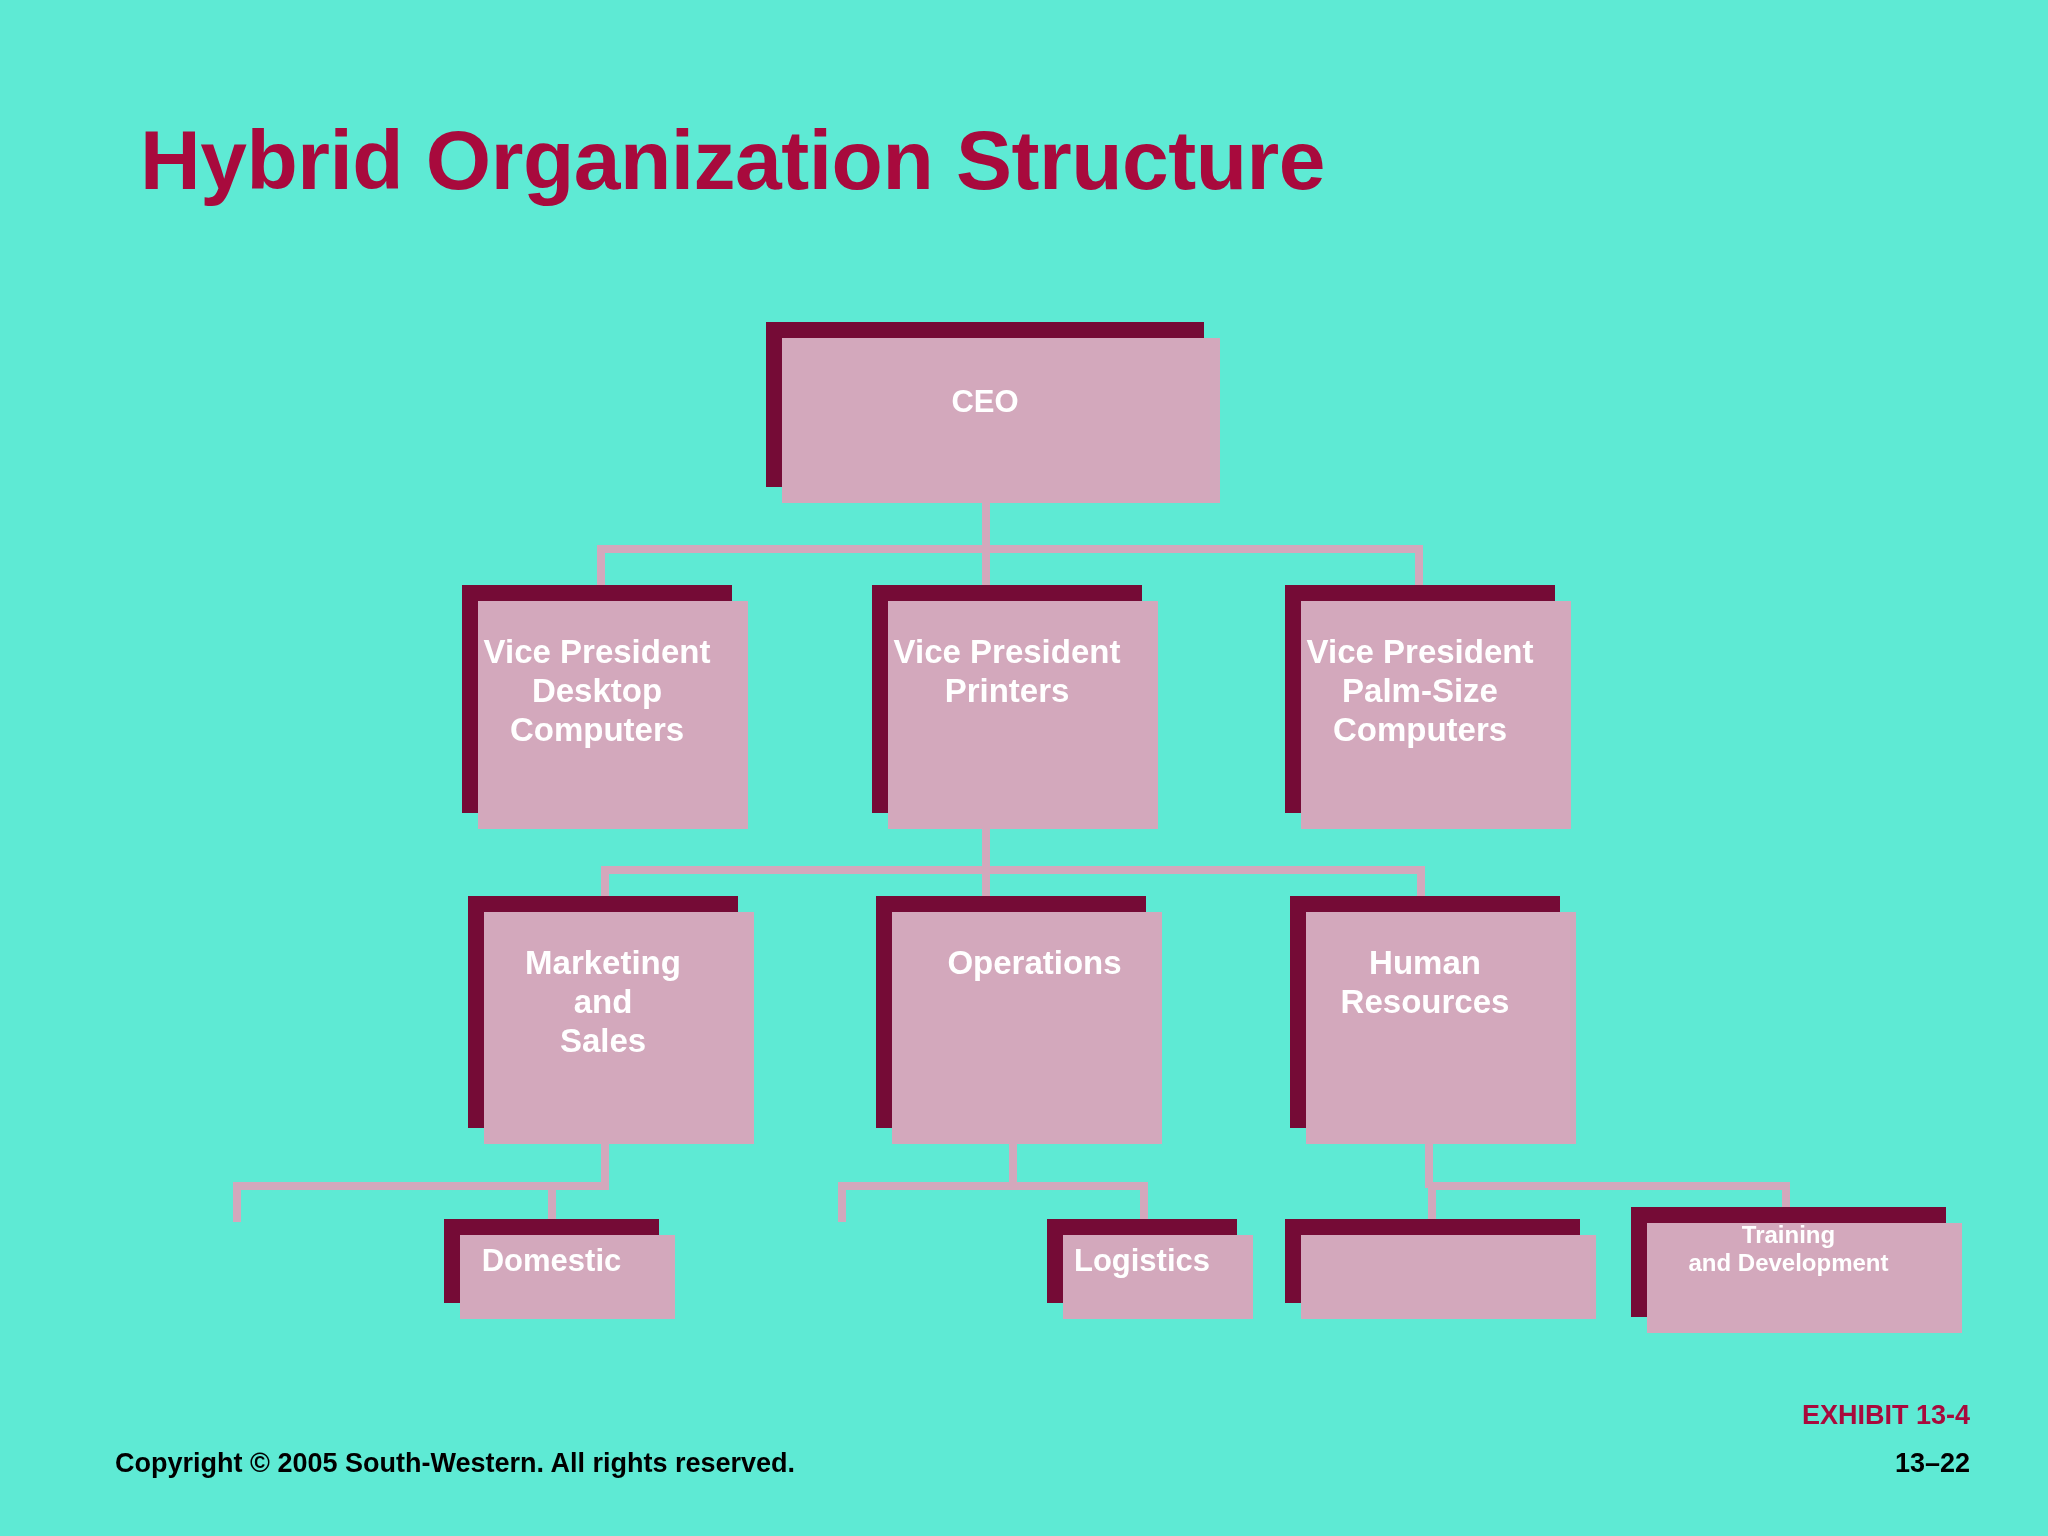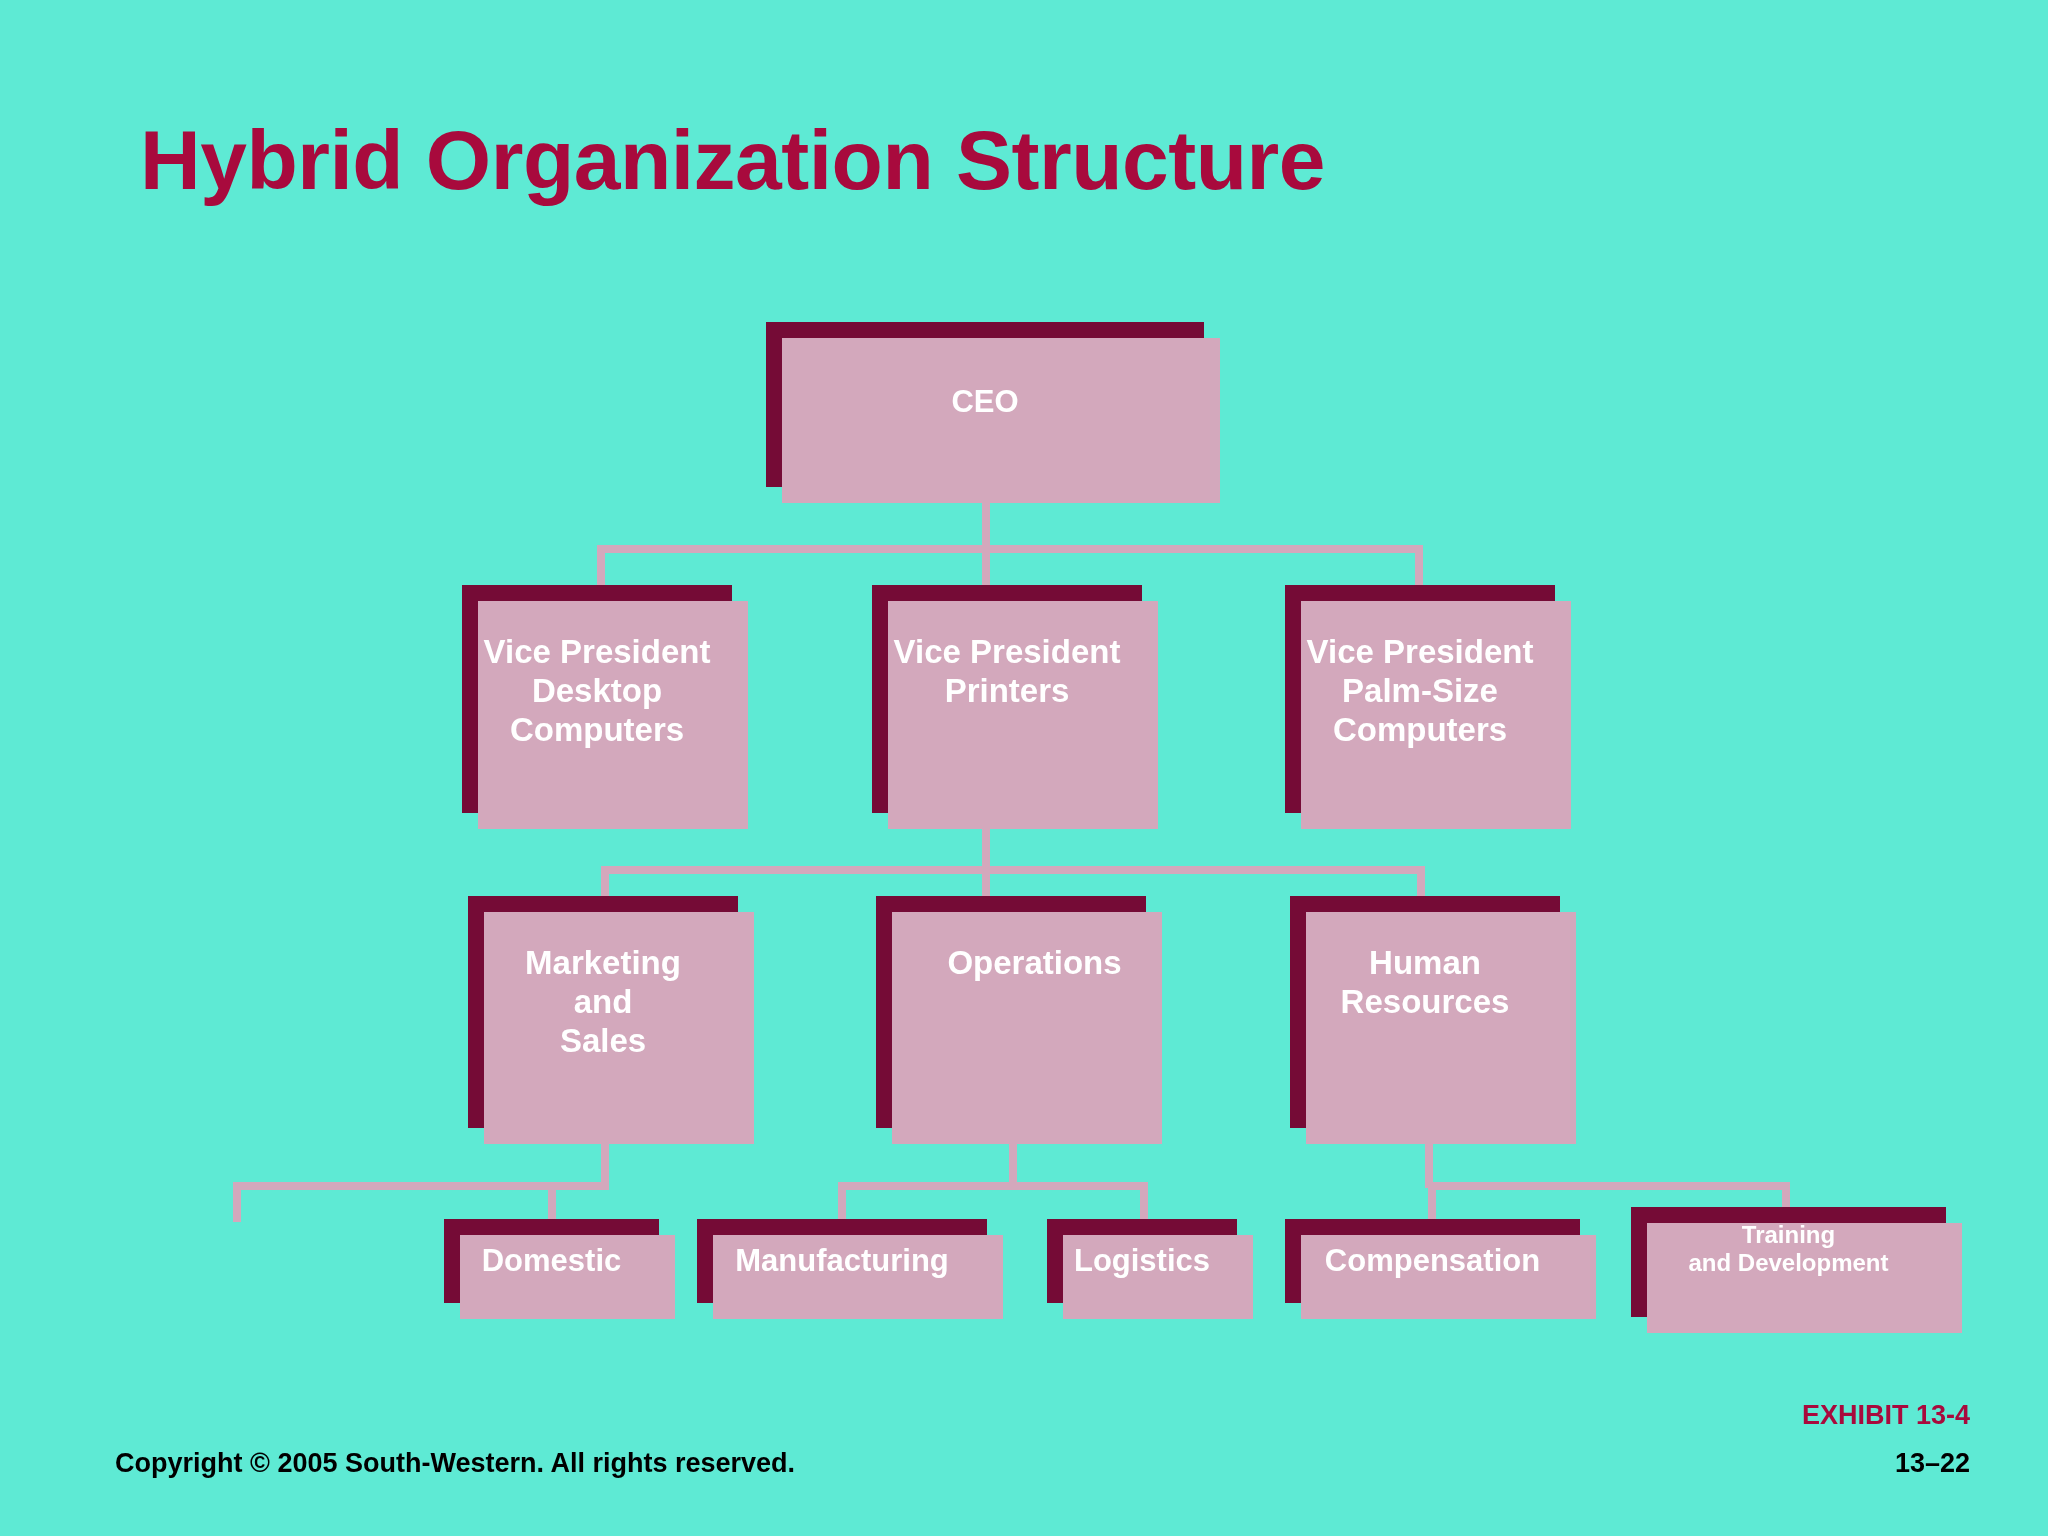--- a/index.html
+++ b/index.html
@@ -195,31 +195,26 @@
   <div class="node fn" id="node-hr">
     <span class="shadow"></span>
     <span class="lbl">Human
 Resources</span>
   </div>
 
   <div class="node unit" id="node-domestic">
     <span class="shadow"></span>
     <span class="lbl">Domestic</span>
   </div>
-  <div class="node unit" id="node-manufacturing">
-    <span class="shadow"></span>
-    <span class="lbl">Manufacturing</span>
-  </div>
   <div class="node unit" id="node-logistics">
     <span class="shadow"></span>
     <span class="lbl">Logistics</span>
   </div>
   <div class="node unit" id="node-compensation">
     <span class="shadow"></span>
-    <span class="lbl">Compensation</span>
   </div>
   <div class="node unit" id="node-training">
     <span class="shadow"></span>
     <span class="lbl">Training
 and Development</span>
   </div>
 
   <div id="copyright">Copyright © 2005 South-Western. All rights reserved.</div>
   <div id="exhibit">EXHIBIT 13-4</div>
   <div id="slidenum">13–22</div>

